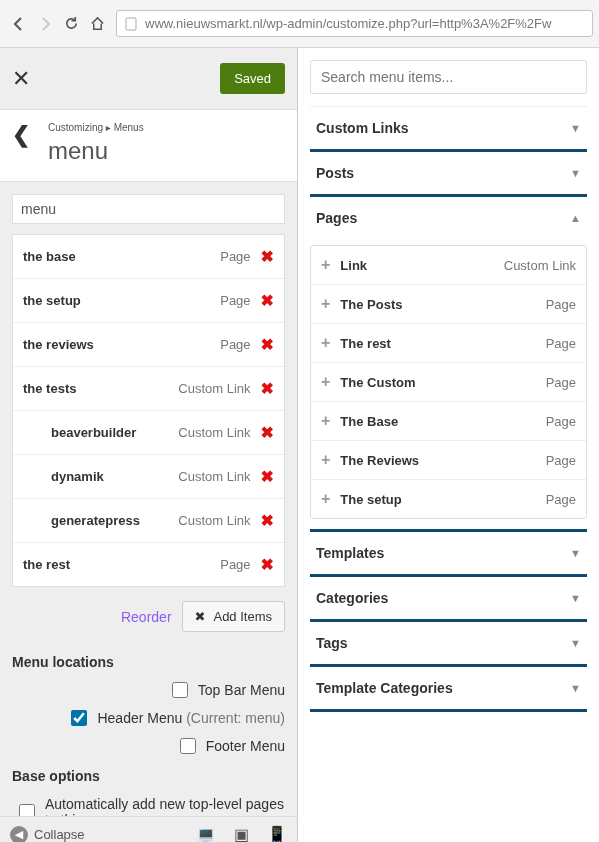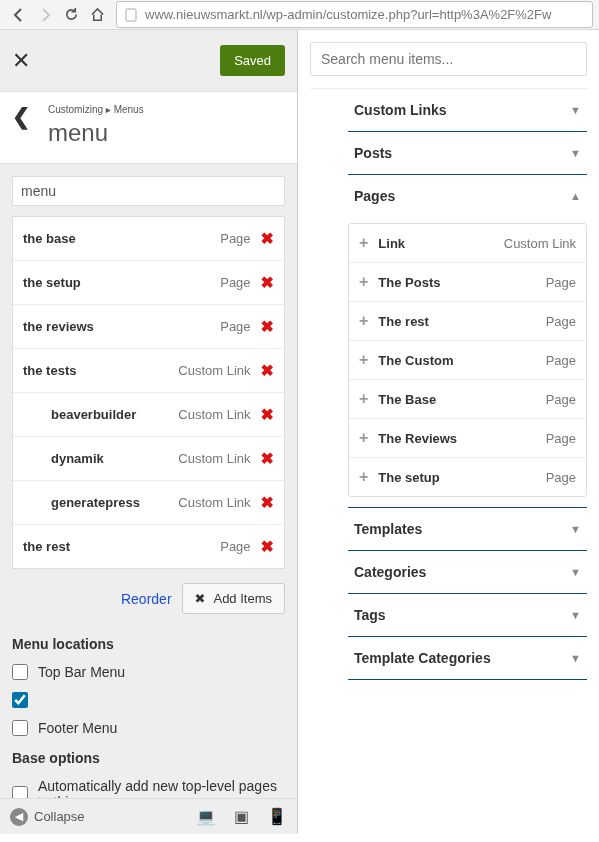--- a/index.html
+++ b/index.html
@@ -5,21 +5,21 @@
 * { box-sizing: border-box; margin: 0; padding: 0; }
 body {
   font-family: -apple-system, "Helvetica Neue", Helvetica, Arial, sans-serif;
   font-size: 13px;
   background: #fff;
   width: 599px;
   height: 842px;
   overflow: hidden;
 }
 .browser-bar {
-  height: 30px;
+  height: 48px;
   background: #f4f4f4;
   border-bottom: 1px solid #d6d6d6;
   display: flex;
   align-items: center;
   padding: 0 6px;
 }
 .browser-bar .nav-btn {
   width: 26px;
   height: 26px;
   display: inline-flex;
@@ -141,21 +141,21 @@
 .mi-right { display: flex; align-items: center; gap: 10px; }
 .mi-type { color: #777; font-size: 13px; }
 .mi-del { color: #d11; font-weight: bold; font-size: 16px; cursor: pointer; }
 .actions-row {
   display: flex;
   justify-content: flex-end;
   align-items: center;
   gap: 10px;
   padding: 14px 12px;
 }
-.reorder-link { color: #1d4ed8; cursor: pointer; font-size: 14px; }
+.reorder-link { color: #8b5cf6; cursor: pointer; font-size: 14px; }
 .add-items-btn {
   border: 1px solid #ccc;
   background: #f7f7f7;
   padding: 7px 12px;
   border-radius: 3px;
   display: flex;
   align-items: center;
   gap: 8px;
   cursor: pointer;
   font-size: 13px;
@@ -166,20 +166,21 @@
   color: #333;
   font-size: 14px;
   padding: 8px 12px 6px 12px;
 }
 .check-row {
   display: flex;
   align-items: center;
   gap: 10px;
   padding: 6px 12px;
   color: #333;
+  justify-content: flex-end;
 }
 .check-row label { font-size: 14px; }
 .check-row .sub { color: #777; }
 input[type=checkbox] {
   width: 16px; height: 16px;
   accent-color: #0073aa;
 }
 .footer-bar {
   height: 36px;
   background: #eee;
@@ -207,22 +208,21 @@
   border-radius: 2px;
   padding: 0 10px;
   font-size: 14px;
   color: #777;
   margin-bottom: 12px;
 }
 .accordion {
   border-top: 1px solid #eee;
 }
 .accordion-sec {
-  border-bottom: 1px solid #0c4a6e;
-  margin-left: 38px;
+  border-bottom: 3px solid #0c4a6e;
 }
 .acc-head {
   display: flex;
   justify-content: space-between;
   align-items: center;
   padding: 13px 6px;
   cursor: pointer;
 }
 .acc-title { font-weight: 600; color: #333; font-size: 14px; }
 .acc-caret { color: #888; font-size: 11px; }
@@ -364,20 +364,21 @@
         </button>
       </div>
       <div class="section-heading">Menu locations</div>
       <div id="loc-rows">
           <div class="check-row">
             <input type="checkbox" style="">
             <label>Top Bar Menu</label>
           </div>
           <div class="check-row">
             <input type="checkbox" checked="" style="">
+            <label>Header Menu<span class="sub"> (Current: menu)</span></label>
           </div>
           <div class="check-row">
             <input type="checkbox" style="">
             <label>Footer Menu</label>
           </div>
         </div>
       <div class="section-heading">Base options</div>
       <div class="check-row">
         <input type="checkbox" id="autoadd" style="">
         <label for="autoadd" style="max-width:240px">Automatically add new top-level pages to this menu</label>

